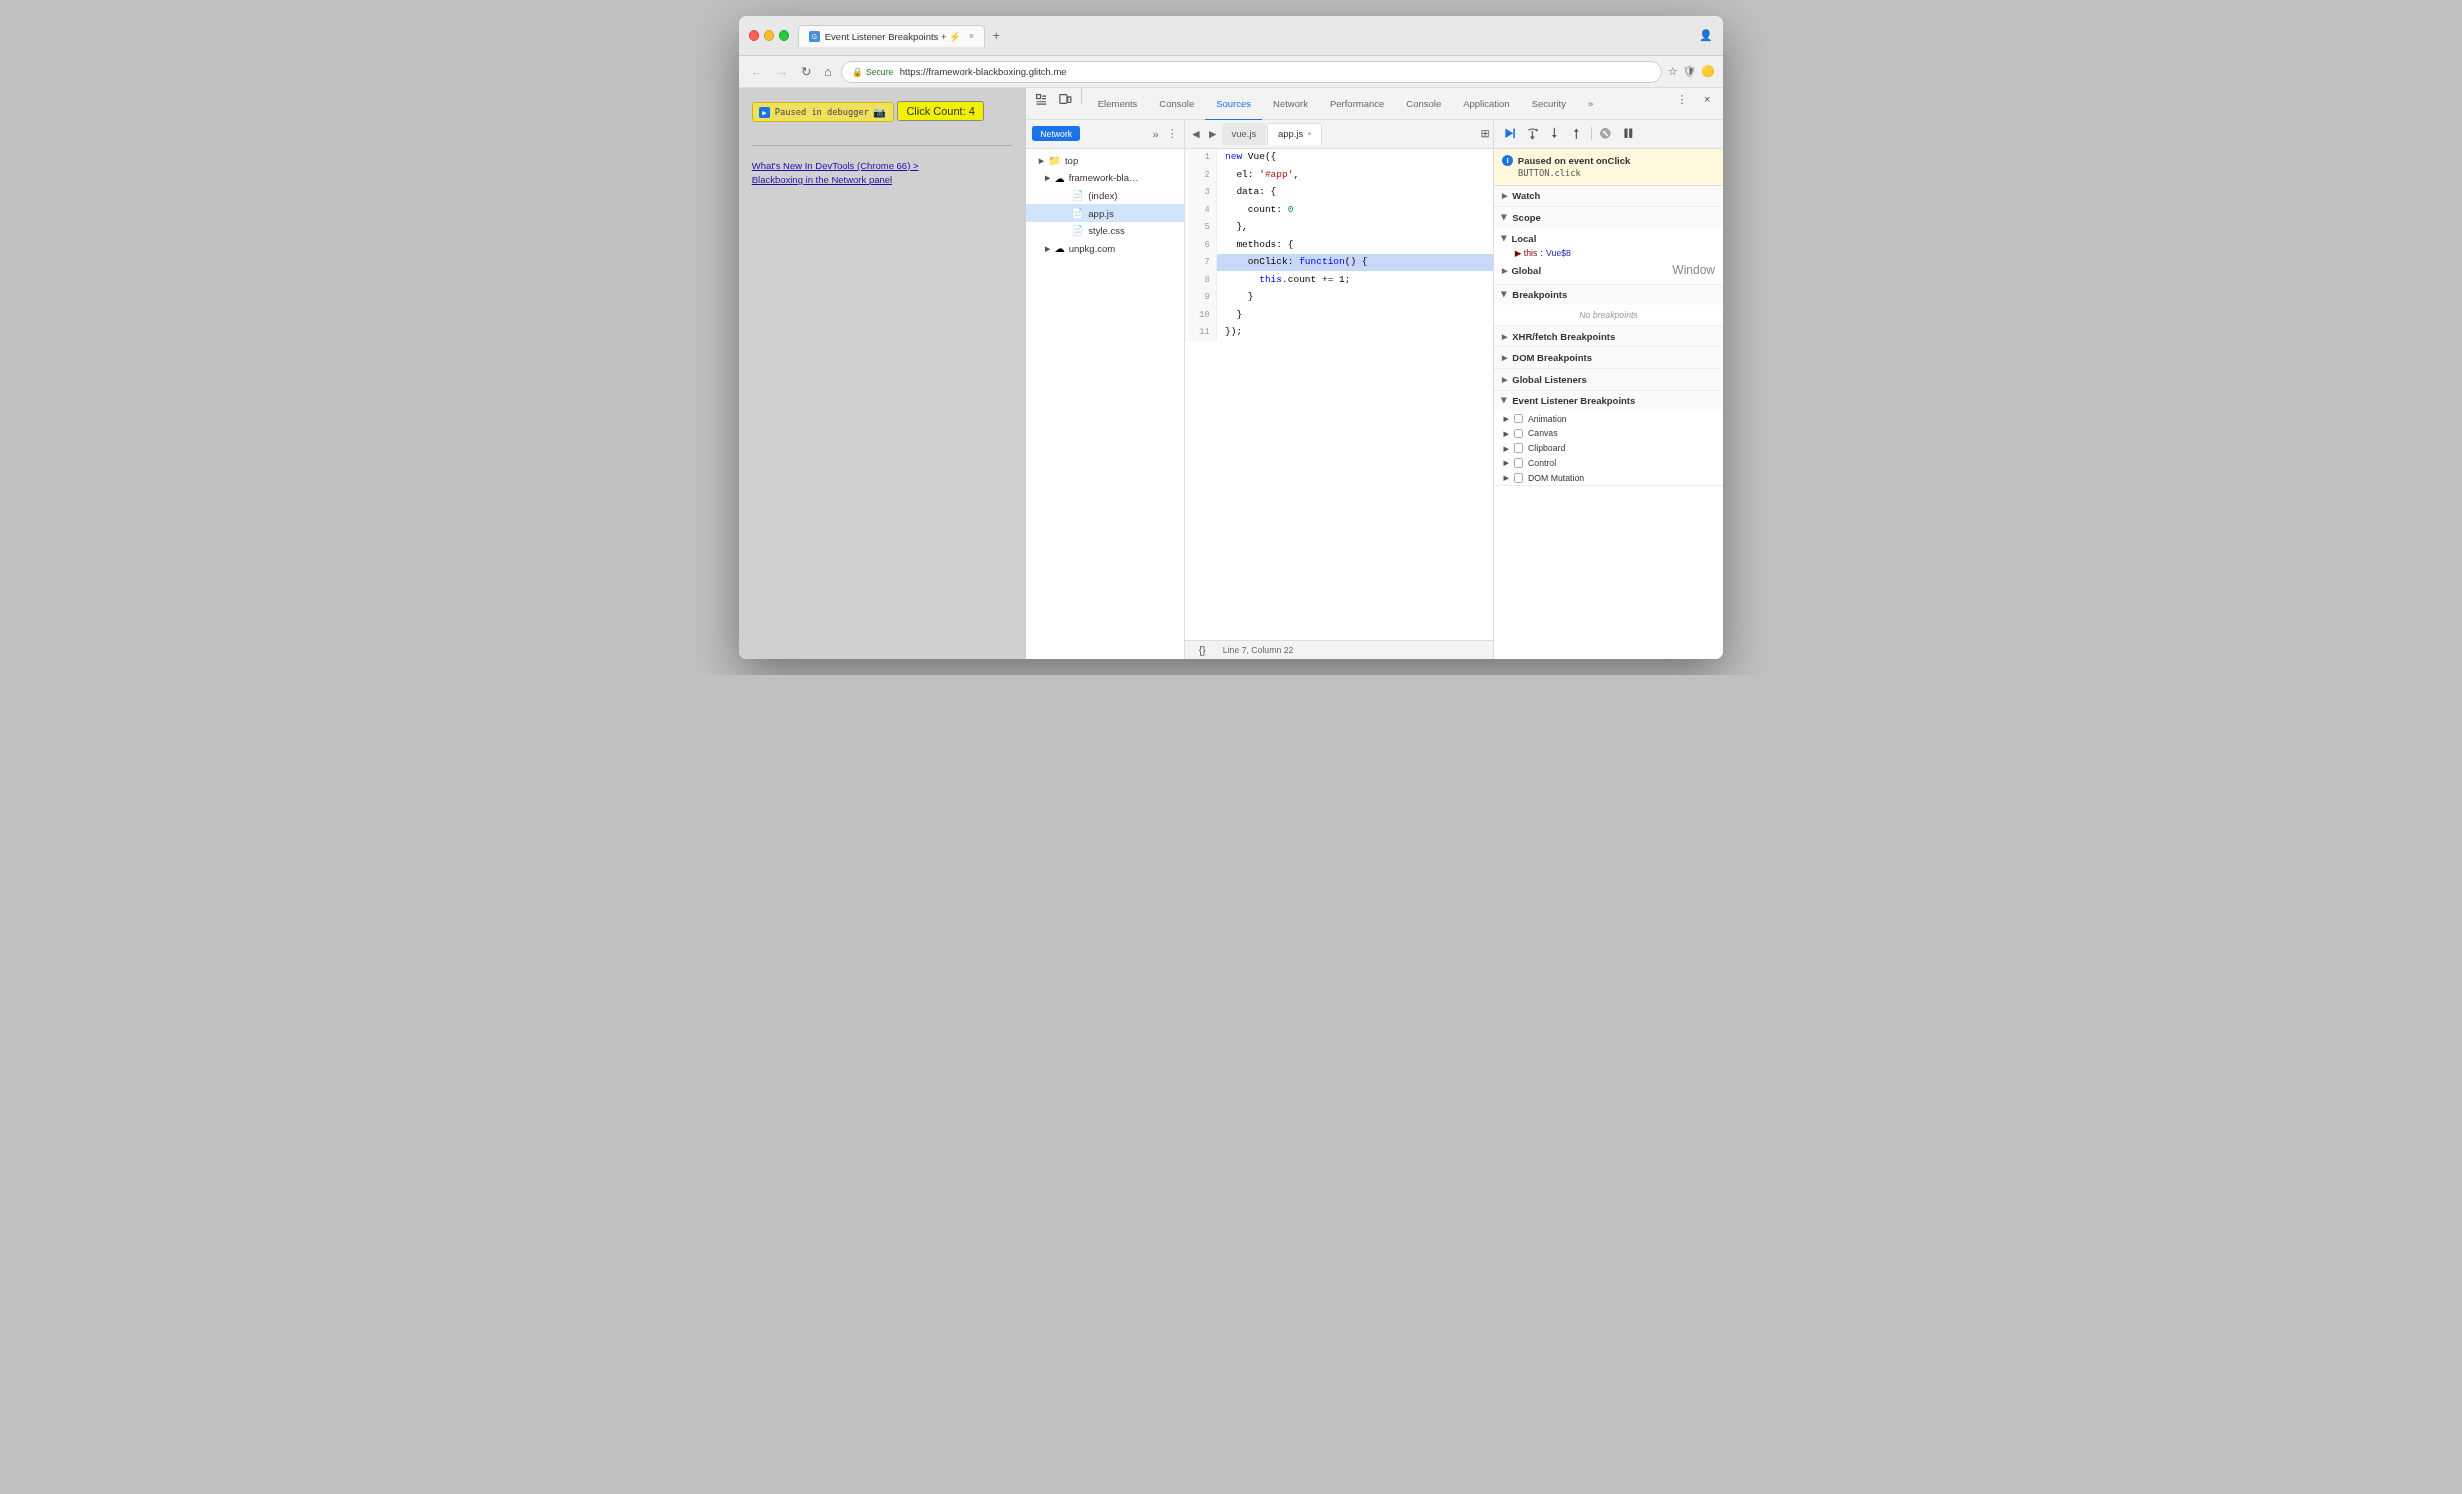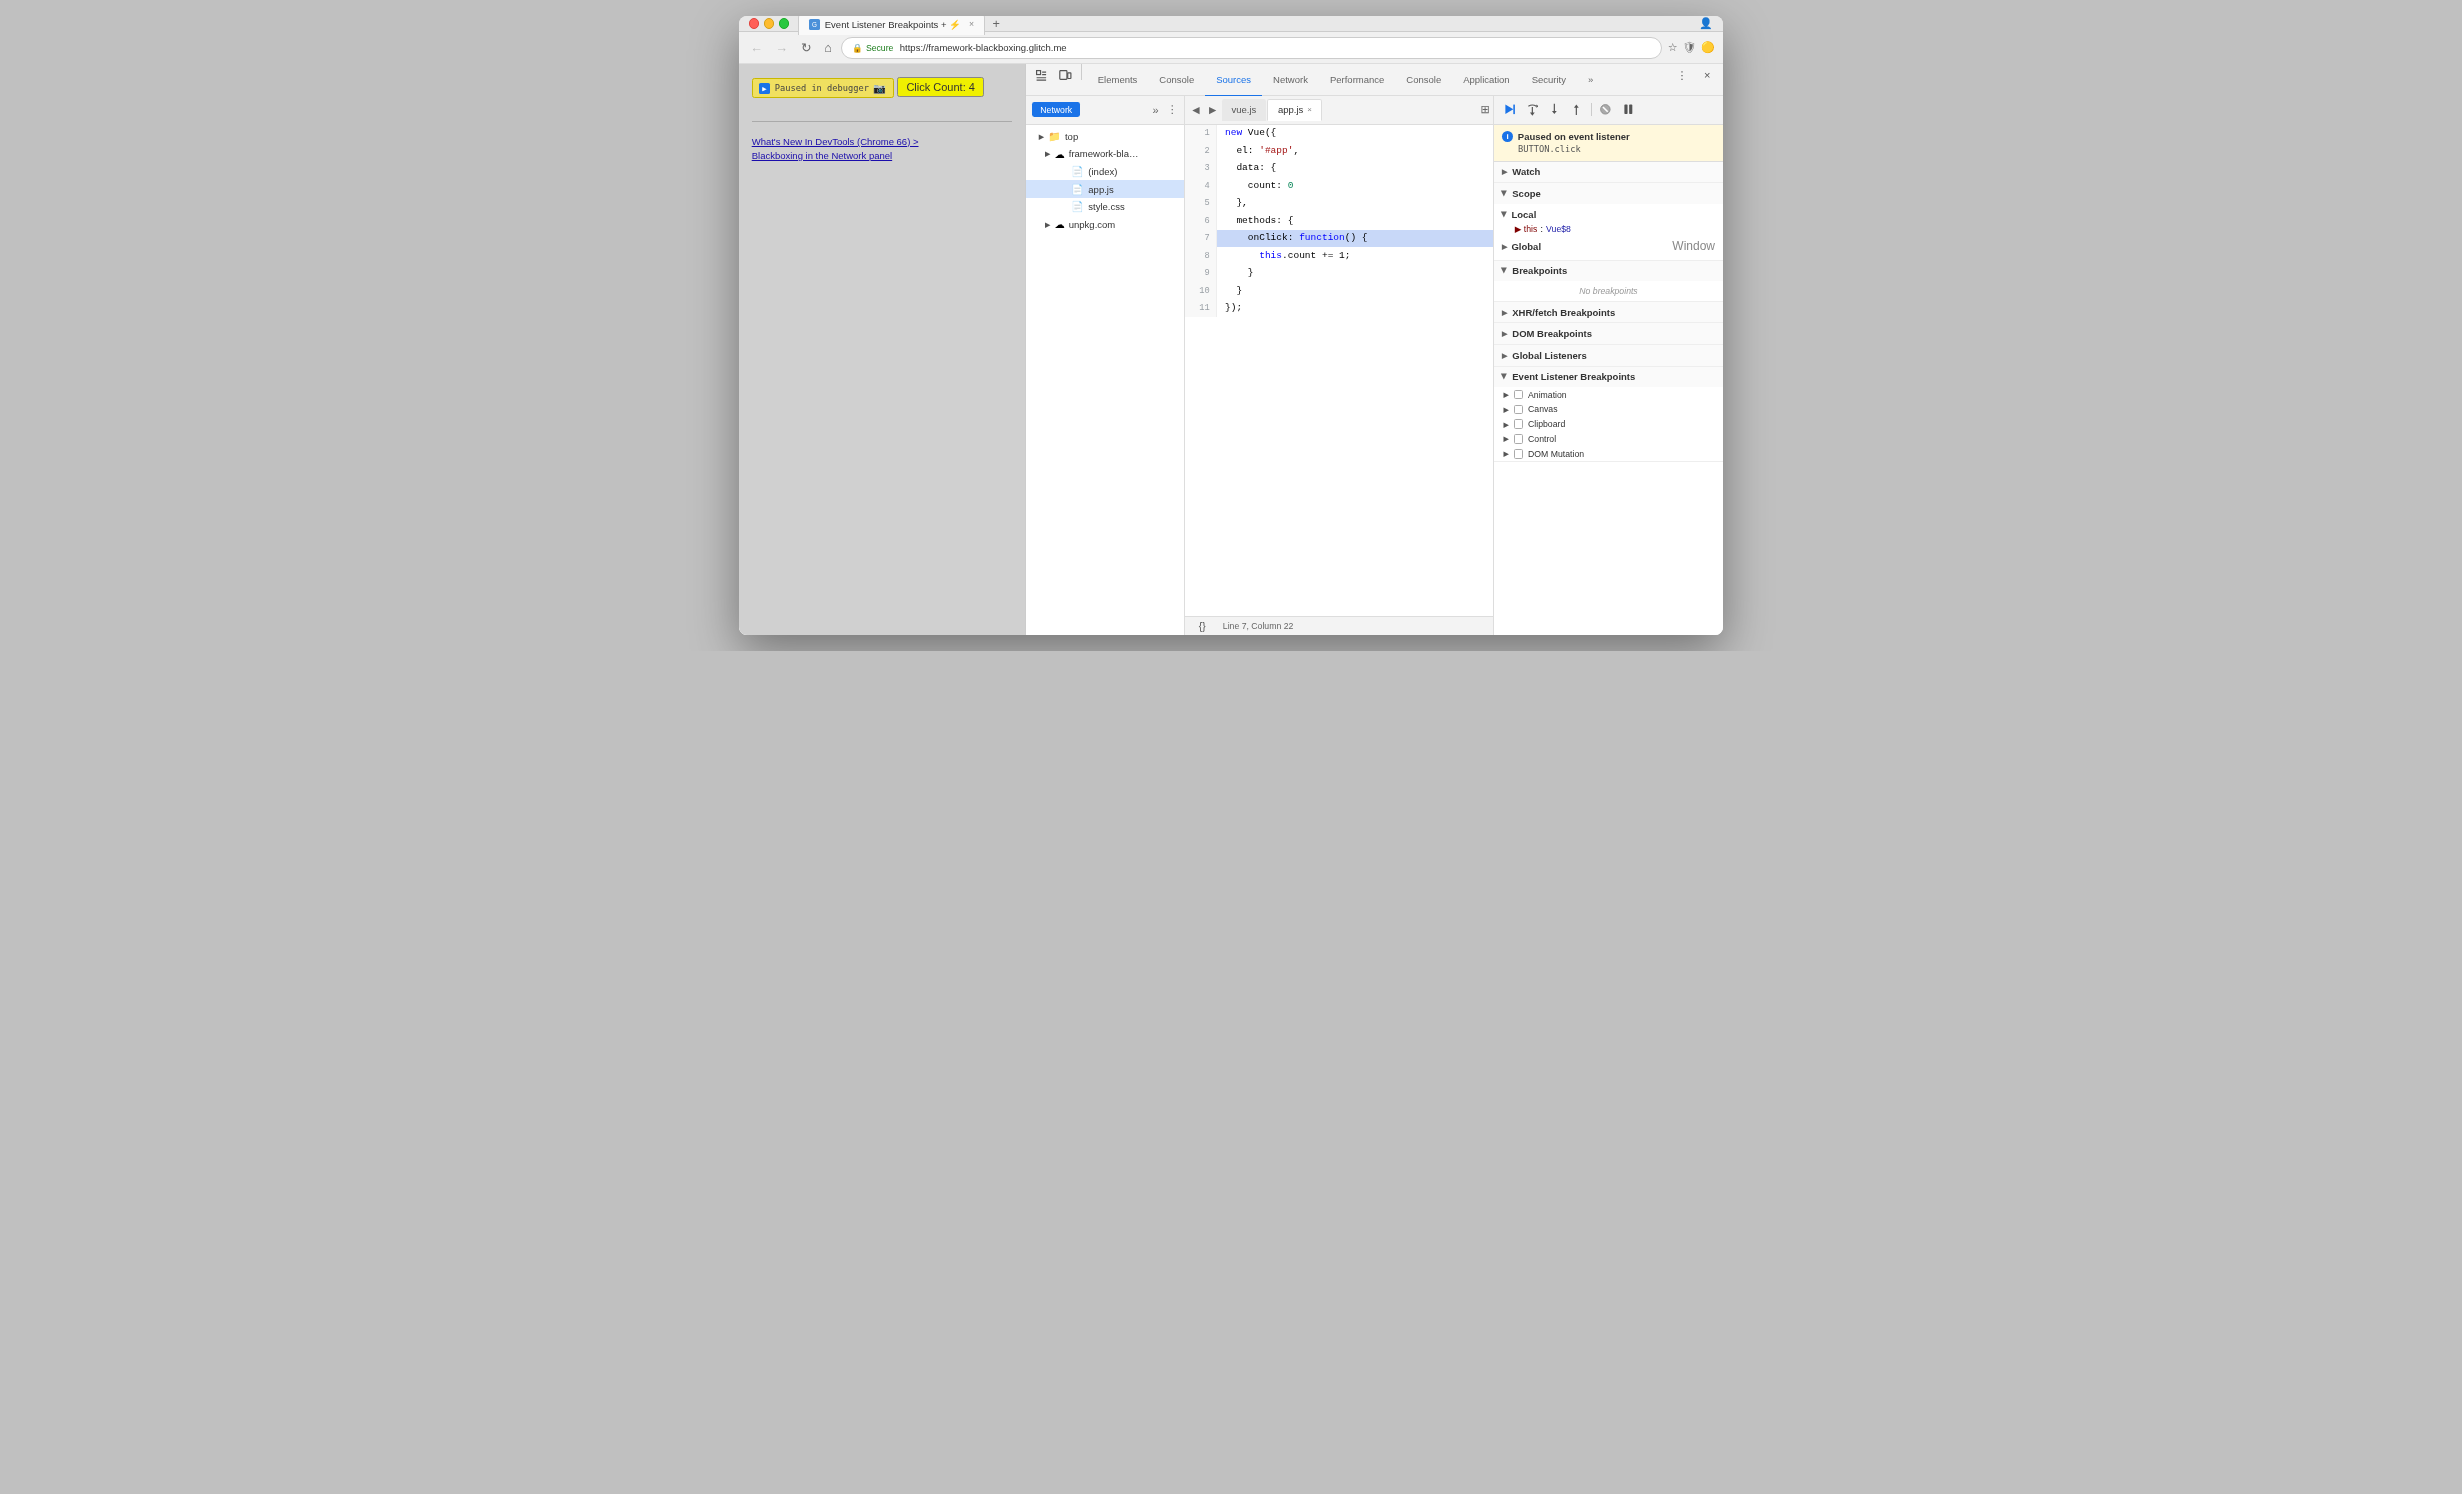--- a/index.html
+++ b/index.html
@@ -10,21 +10,21 @@
       margin: 16px auto;
       border-radius: 8px;
       overflow: hidden;
       box-shadow: 0 16px 48px rgba(0,0,0,0.4);
       background: #f0f0f0;
     }
 
     
     .title-bar {
       background: #e8e8e8;
-      height: 16px;
+      height: 40px;
       display: flex;
       align-items: center;
       padding: 0 9.5px;
       border-bottom: 0.8px solid #ccc;
       position: relative;
     }
     .traffic-lights {
       display: flex;
       gap: 4.8px;
       align-items: center;
@@ -872,21 +872,21 @@
                 <rect x="9" y="2" width="4" height="12" rx="1" fill="#555"></rect>
               </svg>
             </div>
           </div>
 
           <div class="debugger-content">
 
             <div class="paused-notice">
               <div class="paused-title">
                 <div class="info-icon">i</div>
-                <span>Paused on event listener</span>
+                <span>Paused on event onClick</span>
               </div>
               <div class="paused-subtitle">BUTTON.click</div>
             </div>
 
             <div class="dbg-section">
               <div class="dbg-section-header">
                 <span class="expand-arrow">▶</span>
                 <span>Watch</span>
               </div>
             </div>

